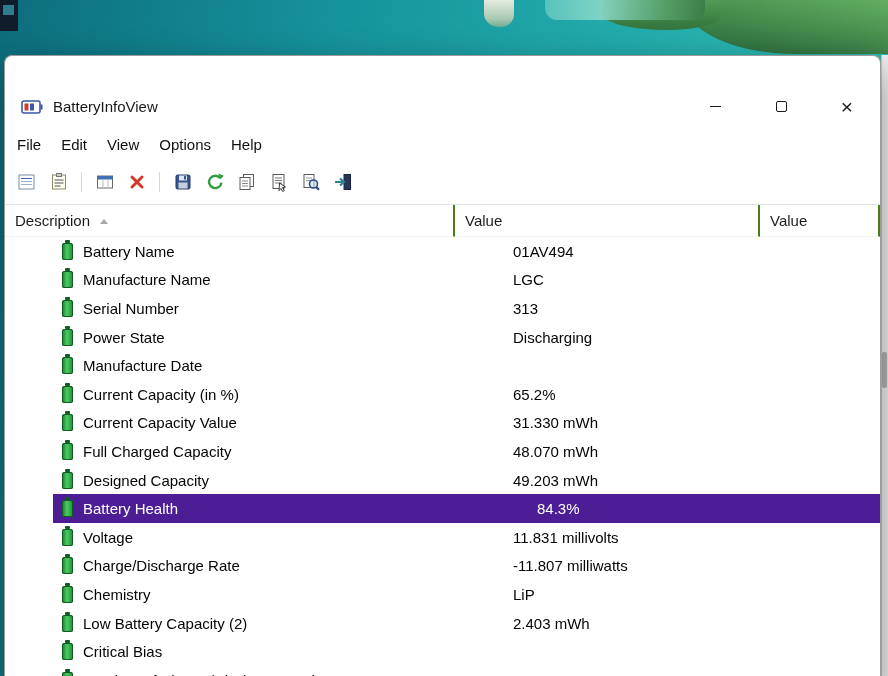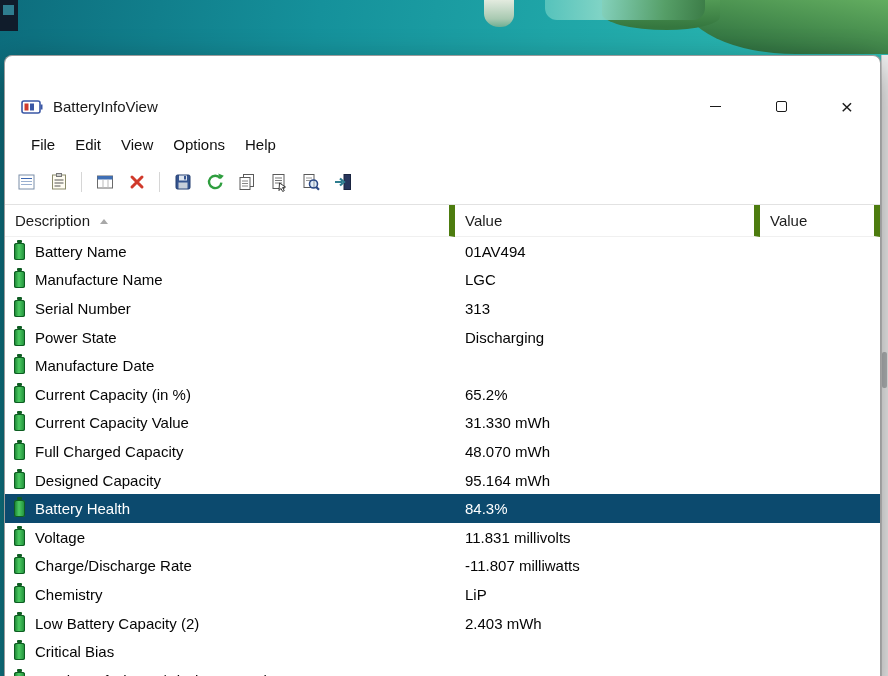--- a/index.html
+++ b/index.html
@@ -35,36 +35,36 @@
 
   .titlebar{flex:0 0 45px;display:flex;align-items:center;margin-top:28px;}
   .app-icon{margin:0 10px 0 16px;display:flex;}
   .window-title{font-size:15px;color:#191919;}
   .caption-buttons{margin-left:auto;display:flex;height:100%;}
   .cap-btn{width:66px;height:100%;display:flex;align-items:center;justify-content:center;cursor:default;}
   .glyph-min{width:11px;height:1.4px;background:#1a1a1a;}
   .glyph-max{width:11px;height:11px;border:1.4px solid #1a1a1a;border-radius:2px;}
   .glyph-close{font-size:21px;line-height:1;color:#1a1a1a;}
 
-  .menubar{flex:0 0 31px;display:flex;align-items:center;padding-left:16px;font-size:15px;}
+  .menubar{flex:0 0 31px;display:flex;align-items:center;padding-left:2px;font-size:15px;}
   .menu-item{padding:4px 10px;color:#101010;}
 
   .toolbar{flex:0 0 45px;display:flex;align-items:center;padding-left:8px;gap:5px;border-bottom:1px solid #e2e2e2;}
   .tb-btn{width:27px;height:27px;display:flex;align-items:center;justify-content:center;}
   .tb-sep{width:1px;height:20px;background:#d6d6d6;margin:0 4px;}
 
   
   .lv-header{flex:0 0 32px;display:grid;grid-template-columns:450px 305px 1fr;font-size:15px;color:#1c1c1c;}
-  .hcell{display:flex;align-items:center;padding-left:10px;border-right:6px solid #4d7c0f;border-bottom:1px solid #f0f0f0;}
+  .hcell{display:flex;align-items:center;padding-left:10px;border-right:2px solid #4d7c0f;border-bottom:1px solid #f0f0f0;}
   .sort-arrow{width:0;height:0;border-left:4px solid transparent;border-right:4px solid transparent;
     border-bottom:5px solid #a8a8a8;margin-left:10px;margin-top:1px;}
 
   .list{flex:1;overflow:hidden;}
-  .lv-row{display:grid;grid-template-columns:450px 305px 1fr;height:28.6px;align-items:center;font-size:15px;color:#050505;}
-  .lv-row.selected{background:#0c4a6e;color:#fff;}
+  .lv-row{display:grid;grid-template-columns:450px 305px 1fr;height:28.6px;align-items:center;font-size:15px;color:#050505;margin-left:48px;}
+  .lv-row.selected{background:#4c1d95;color:#fff;gap:24px;}
   .desc-cell{display:flex;align-items:center;height:100%;padding-left:9px;gap:10px;}
   .battery-glyph{width:11px;height:17px;flex:0 0 11px;border-radius:2.5px;position:relative;
     background:linear-gradient(90deg,#157a2e 0%,#4ccb62 45%,#1d8a38 100%);
     box-shadow:inset 0 0 0 1px #0e5c22;}
   .battery-glyph::before{content:"";position:absolute;top:-3px;left:3px;width:5px;height:3px;background:#0e5c22;border-radius:1px;}
   .val-cell{padding-left:10px;white-space:nowrap;}
 </style>
 </head>
 <body>
 
@@ -297,21 +297,21 @@
     </div>
     <div class="val-cell"></div>
   </div>
 
   <div class="lv-row">
     <div class="desc-cell">
       <span class="battery-glyph"></span>
       <span>Designed Capacity</span>
     </div>
     <div class="val-cell">
-      <span>95.164 mWh</span>
+      <span>49.203 mWh</span>
     </div>
     <div class="val-cell"></div>
   </div>
 
   <div class="lv-row selected">
     <div class="desc-cell">
       <span class="battery-glyph"></span>
       <span>Battery Health</span>
     </div>
     <div class="val-cell">

